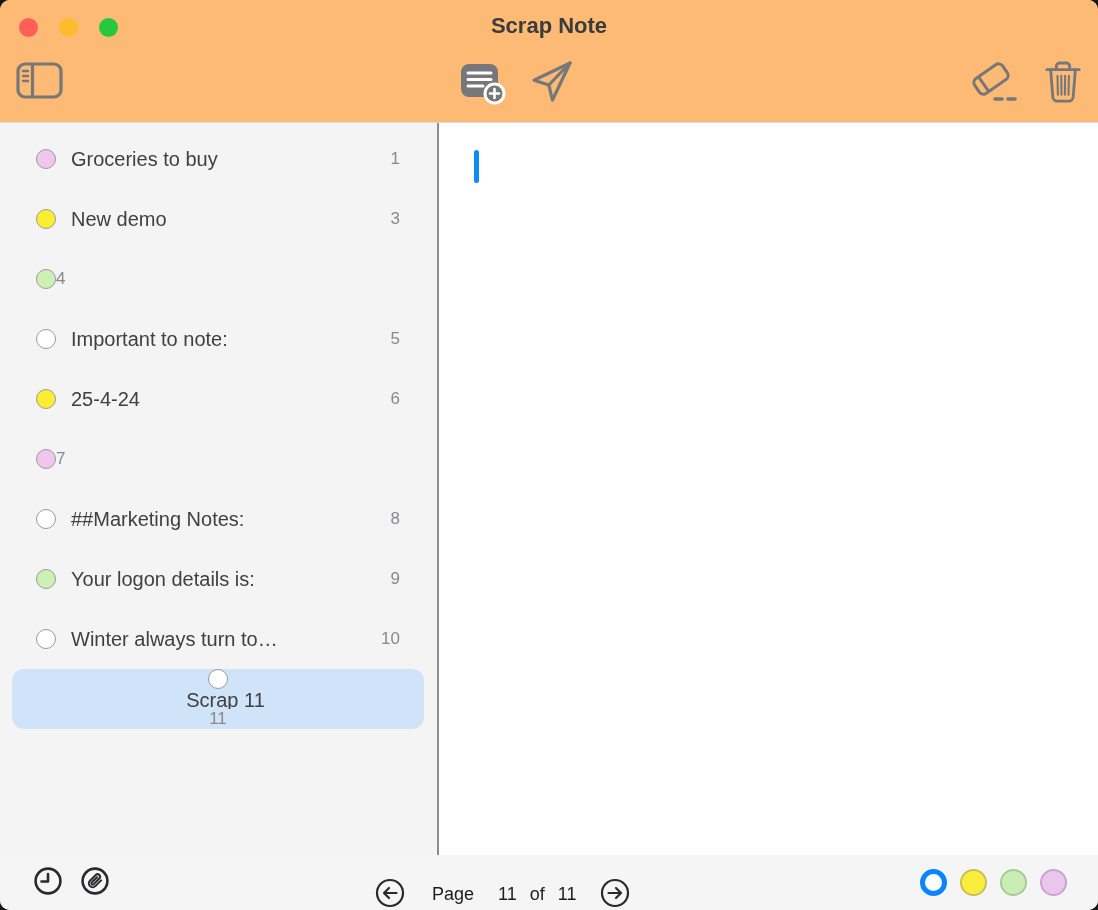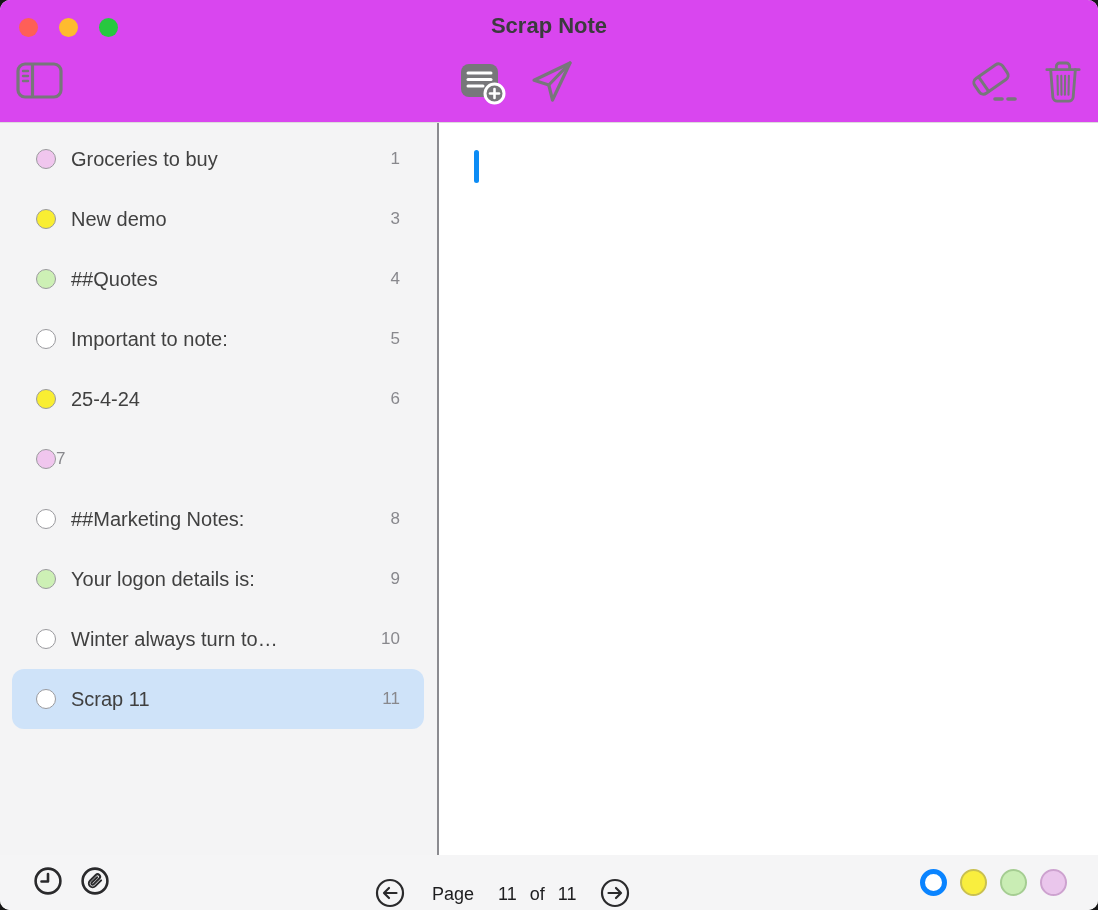--- a/index.html
+++ b/index.html
@@ -7,21 +7,21 @@
   body { font-family: "Liberation Sans", "DejaVu Sans", sans-serif; }
 
   .window {
     position: relative; width: 1098px; height: 910px;
     background: #ffffff; border-radius: 10px; overflow: hidden;
     display: flex; flex-direction: column;
   }
 
   
   .header {
-    position: relative; height: 123px; background: #d946ef;
+    position: relative; height: 123px; background: #fdba74;
     border-bottom: 1px solid #dcdcdc; flex: 0 0 auto;
   }
   .traffic { position: absolute; top: 18px; left: 19px; display: flex; gap: 21px; }
   .traffic-dot { width: 19px; height: 19px; border-radius: 50%; border: none; padding: 0; }
   .win-title {
     position: absolute; top: 13px; left: 0; right: 0; text-align: center;
     font-size: 22px; font-weight: bold; color: #3b3b3d;
   }
   .icon-btn { background: none; border: none; padding: 0; display: inline-flex; align-items: center; justify-content: center; }
   .tb-left   { position: absolute; top: 62px; left: 16px; }
@@ -156,21 +156,20 @@
         <span class="note-label">Groceries to buy</span>
         <span class="note-num">1</span>
       </div>
       <div class="note-row">
         <span class="dot" style="background-color: rgb(249, 238, 50);"></span>
         <span class="note-label">New demo</span>
         <span class="note-num">3</span>
       </div>
       <div class="note-row">
         <span class="dot" style="background-color: rgb(205, 240, 181);"></span>
-        <span class="note-label">##Quotes</span>
         <span class="note-num">4</span>
       </div>
       <div class="note-row">
         <span class="dot" style="background-color: rgb(255, 255, 255);"></span>
         <span class="note-label">Important to note:</span>
         <span class="note-num">5</span>
       </div>
       <div class="note-row">
         <span class="dot" style="background-color: rgb(249, 238, 50);"></span>
         <span class="note-label">25-4-24</span>
@@ -188,21 +187,21 @@
       <div class="note-row">
         <span class="dot" style="background-color: rgb(205, 240, 181);"></span>
         <span class="note-label">Your logon details is:</span>
         <span class="note-num">9</span>
       </div>
       <div class="note-row">
         <span class="dot" style="background-color: rgb(255, 255, 255);"></span>
         <span class="note-label">Winter always turn to…</span>
         <span class="note-num">10</span>
       </div>
-      <div class="note-row selected" style="background-color: rgb(207, 227, 249);">
+      <div class="note-row selected" style="background-color: rgb(207, 227, 249); flex-direction: column;">
         <span class="dot" style="background-color: rgb(255, 255, 255);"></span>
         <span class="note-label">Scrap 11</span>
         <span class="note-num">11</span>
       </div>
     </aside>
 
     <main class="editor">
       <div class="caret" style="background-color: rgb(12, 140, 245);"></div>
     </main>
   </div>

